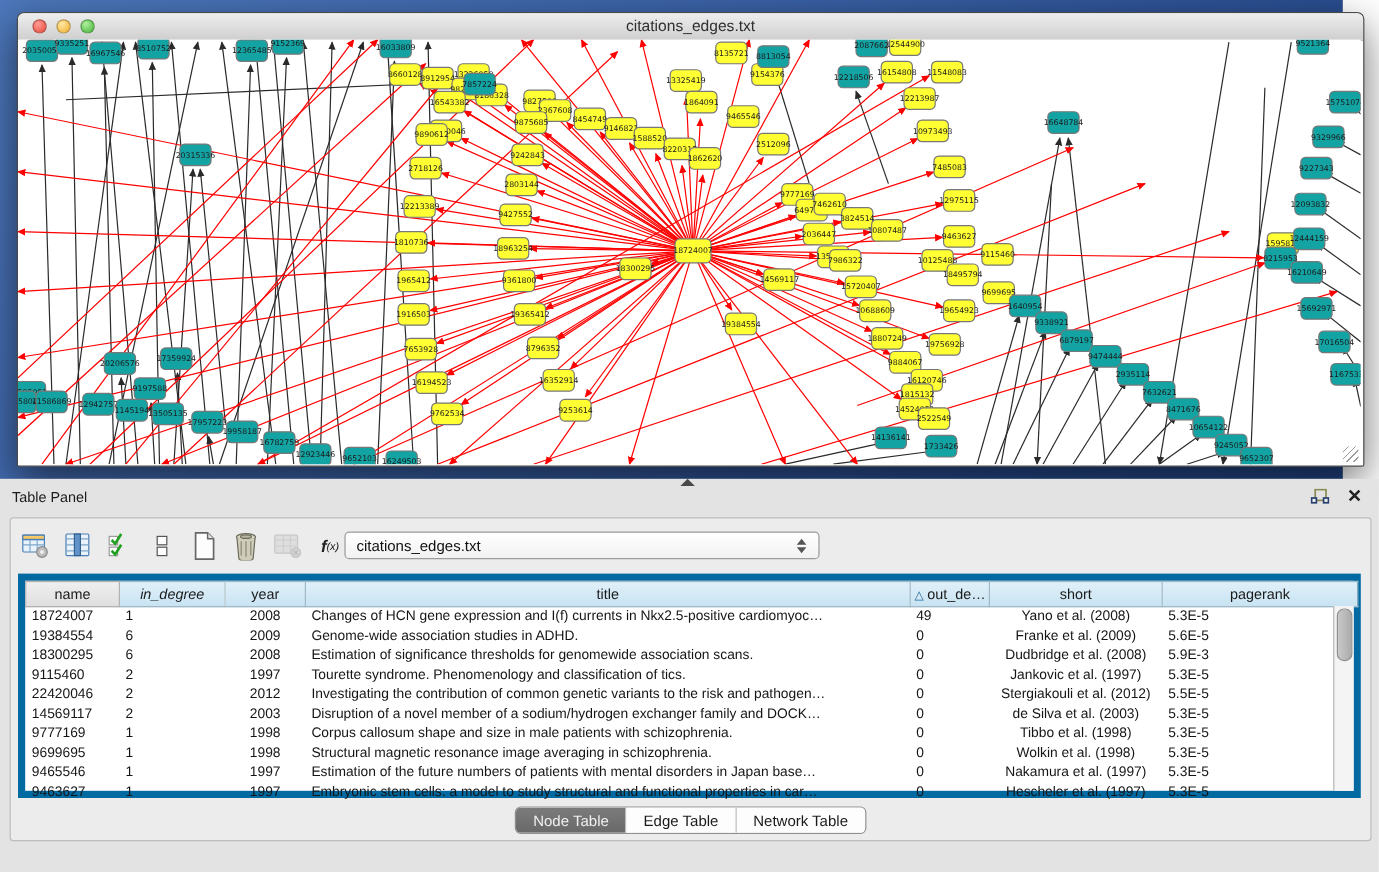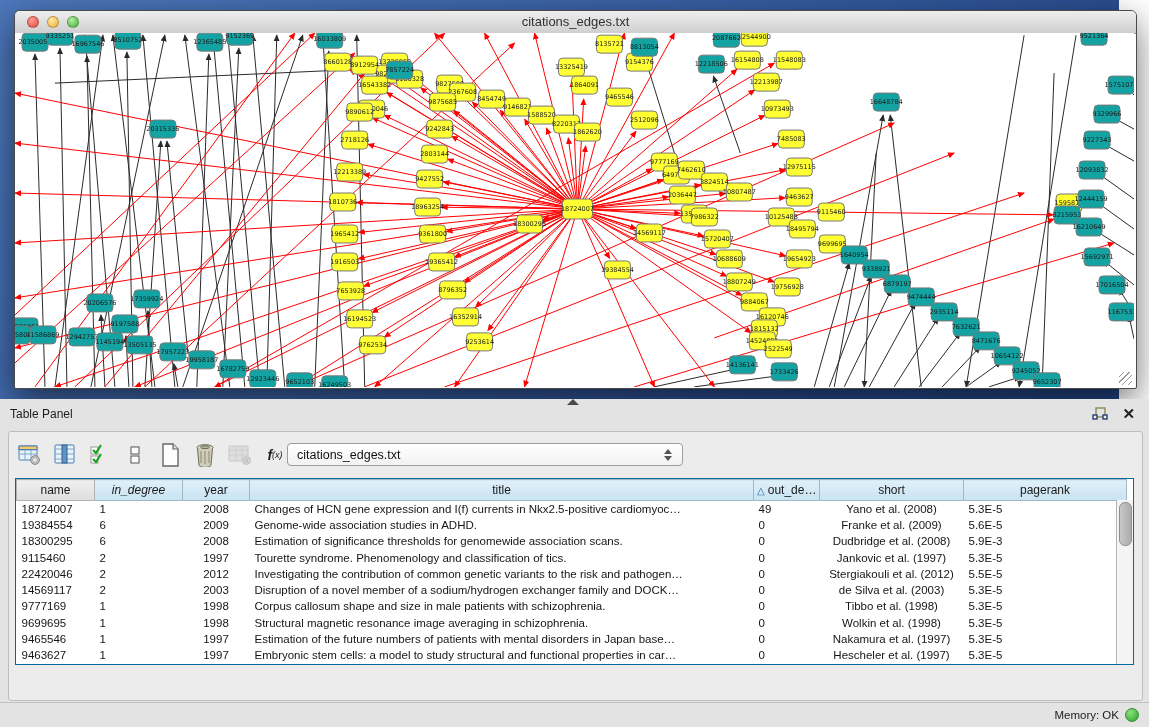--- a/index.html
+++ b/index.html
@@ -34,21 +34,21 @@
   
   .toolbar{position:absolute;left:8px;top:8px;height:30px;display:flex;align-items:center;gap:9px;}
   .tool{width:26px;height:26px;display:flex;align-items:center;justify-content:center;}
   .combo{position:absolute;left:278px;top:11px;width:396px;height:23px;background:linear-gradient(#ffffff,#f2f2f2);
     border:1px solid #9c9c9c;border-radius:4px;box-sizing:border-box;display:flex;align-items:center;}
   .combo-text{flex:1;padding-left:9px;font-size:12.5px;color:#111;}
   .combo-arrows{width:20px;display:flex;flex-direction:column;align-items:center;gap:2px;padding-right:4px;}
   .tri-up{width:0;height:0;border-left:4px solid transparent;border-right:4px solid transparent;border-bottom:5px solid #555;}
   .tri-dn{width:0;height:0;border-left:4px solid transparent;border-right:4px solid transparent;border-top:5px solid #555;}
   
-  .grid-wrap{position:absolute;left:6px;top:46px;width:1119px;height:187px;background:#fff;border:1px solid #0369a1;box-sizing:border-box;}
+  .grid-wrap{position:absolute;left:6px;top:46px;width:1119px;height:187px;background:#fff;border:6px solid #0369a1;box-sizing:border-box;}
   table.grid{border-collapse:collapse;table-layout:fixed;width:1101px;font-size:11.5px;color:#151515;}
   table.grid th{height:21px;background:linear-gradient(#e0f0f9,#c8e3f2);border:1px solid #9fb9c6;
     font-weight:normal;font-size:12px;color:#1a1a1a;text-align:center;overflow:hidden;white-space:nowrap;padding:0 3px;box-sizing:border-box;}
   table.grid th.plain{background:linear-gradient(#efefef,#dedede);border-color:#b2b2b2;}
   table.grid td{height:16.3px;padding:0 5px;border:none;overflow:hidden;white-space:nowrap;box-sizing:border-box;}
   .sort-glyph{color:#2a6b9c;font-size:10px;margin-right:3px;}
   .vscroll{position:absolute;right:0px;top:21px;bottom:0;width:16px;background:#f4f4f4;border-left:1px solid #b5b5b5;}
   .vthumb{position:absolute;left:2px;top:2px;width:11px;height:42px;background:linear-gradient(90deg,#c9c9c9,#ababab);
     border:1px solid #909090;border-radius:6px;}
   
@@ -932,22 +932,23 @@
                 <td style="width: 144px; text-align: center;">Hescheler et al. (1997)</td>
                 <td style="width: 163px; text-align: left;">5.3E-5</td>
               </tr>
             </tbody>
         </table>
         <div class="vscroll">
           <div class="vthumb"></div>
         </div>
       </div>
 
+      <div class="tabs">
+        <div class="seg">
+            <button class="sel">Node Table</button>
+            <button>Edge Table</button>
+            <button>Network Table</button>
+          </div>
+      </div>
     </div>
 
-    <div class="statusbar">
-      <span class="memory">
-        <span>Memory: OK</span>
-        <span class="mem-dot"></span>
-      </span>
-    </div>
   </div>
 </div>
 
 </body></html>

